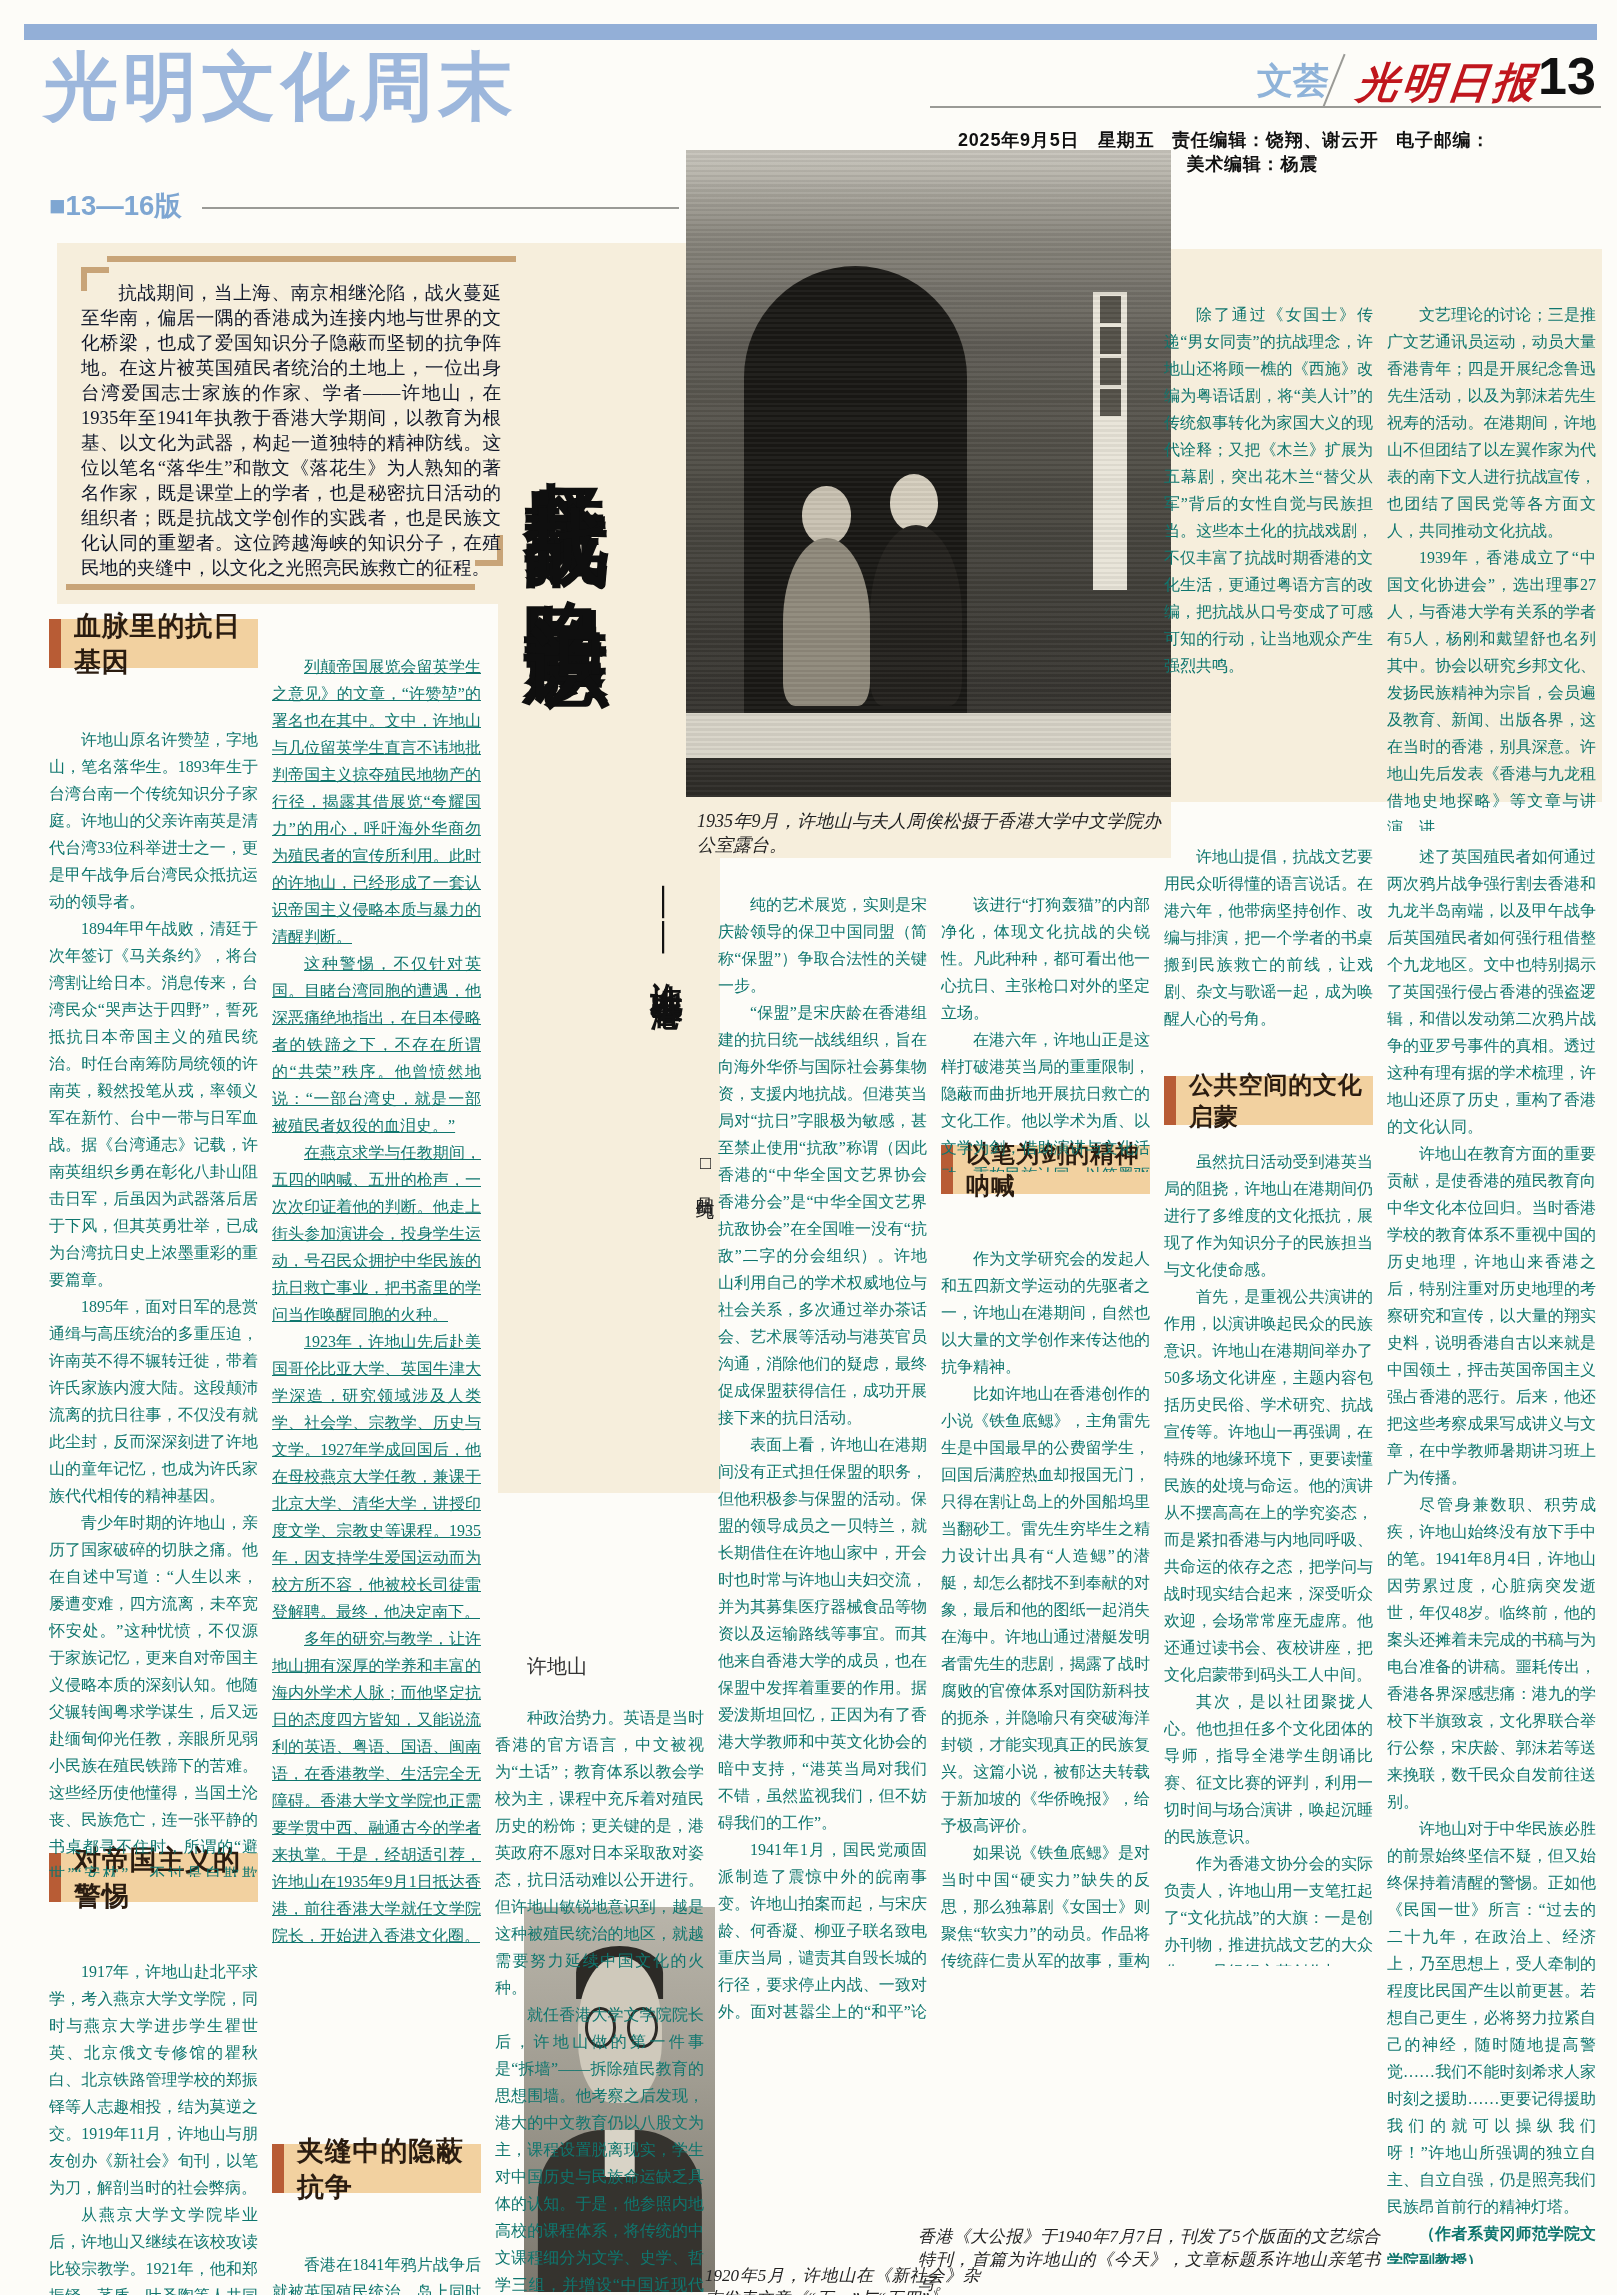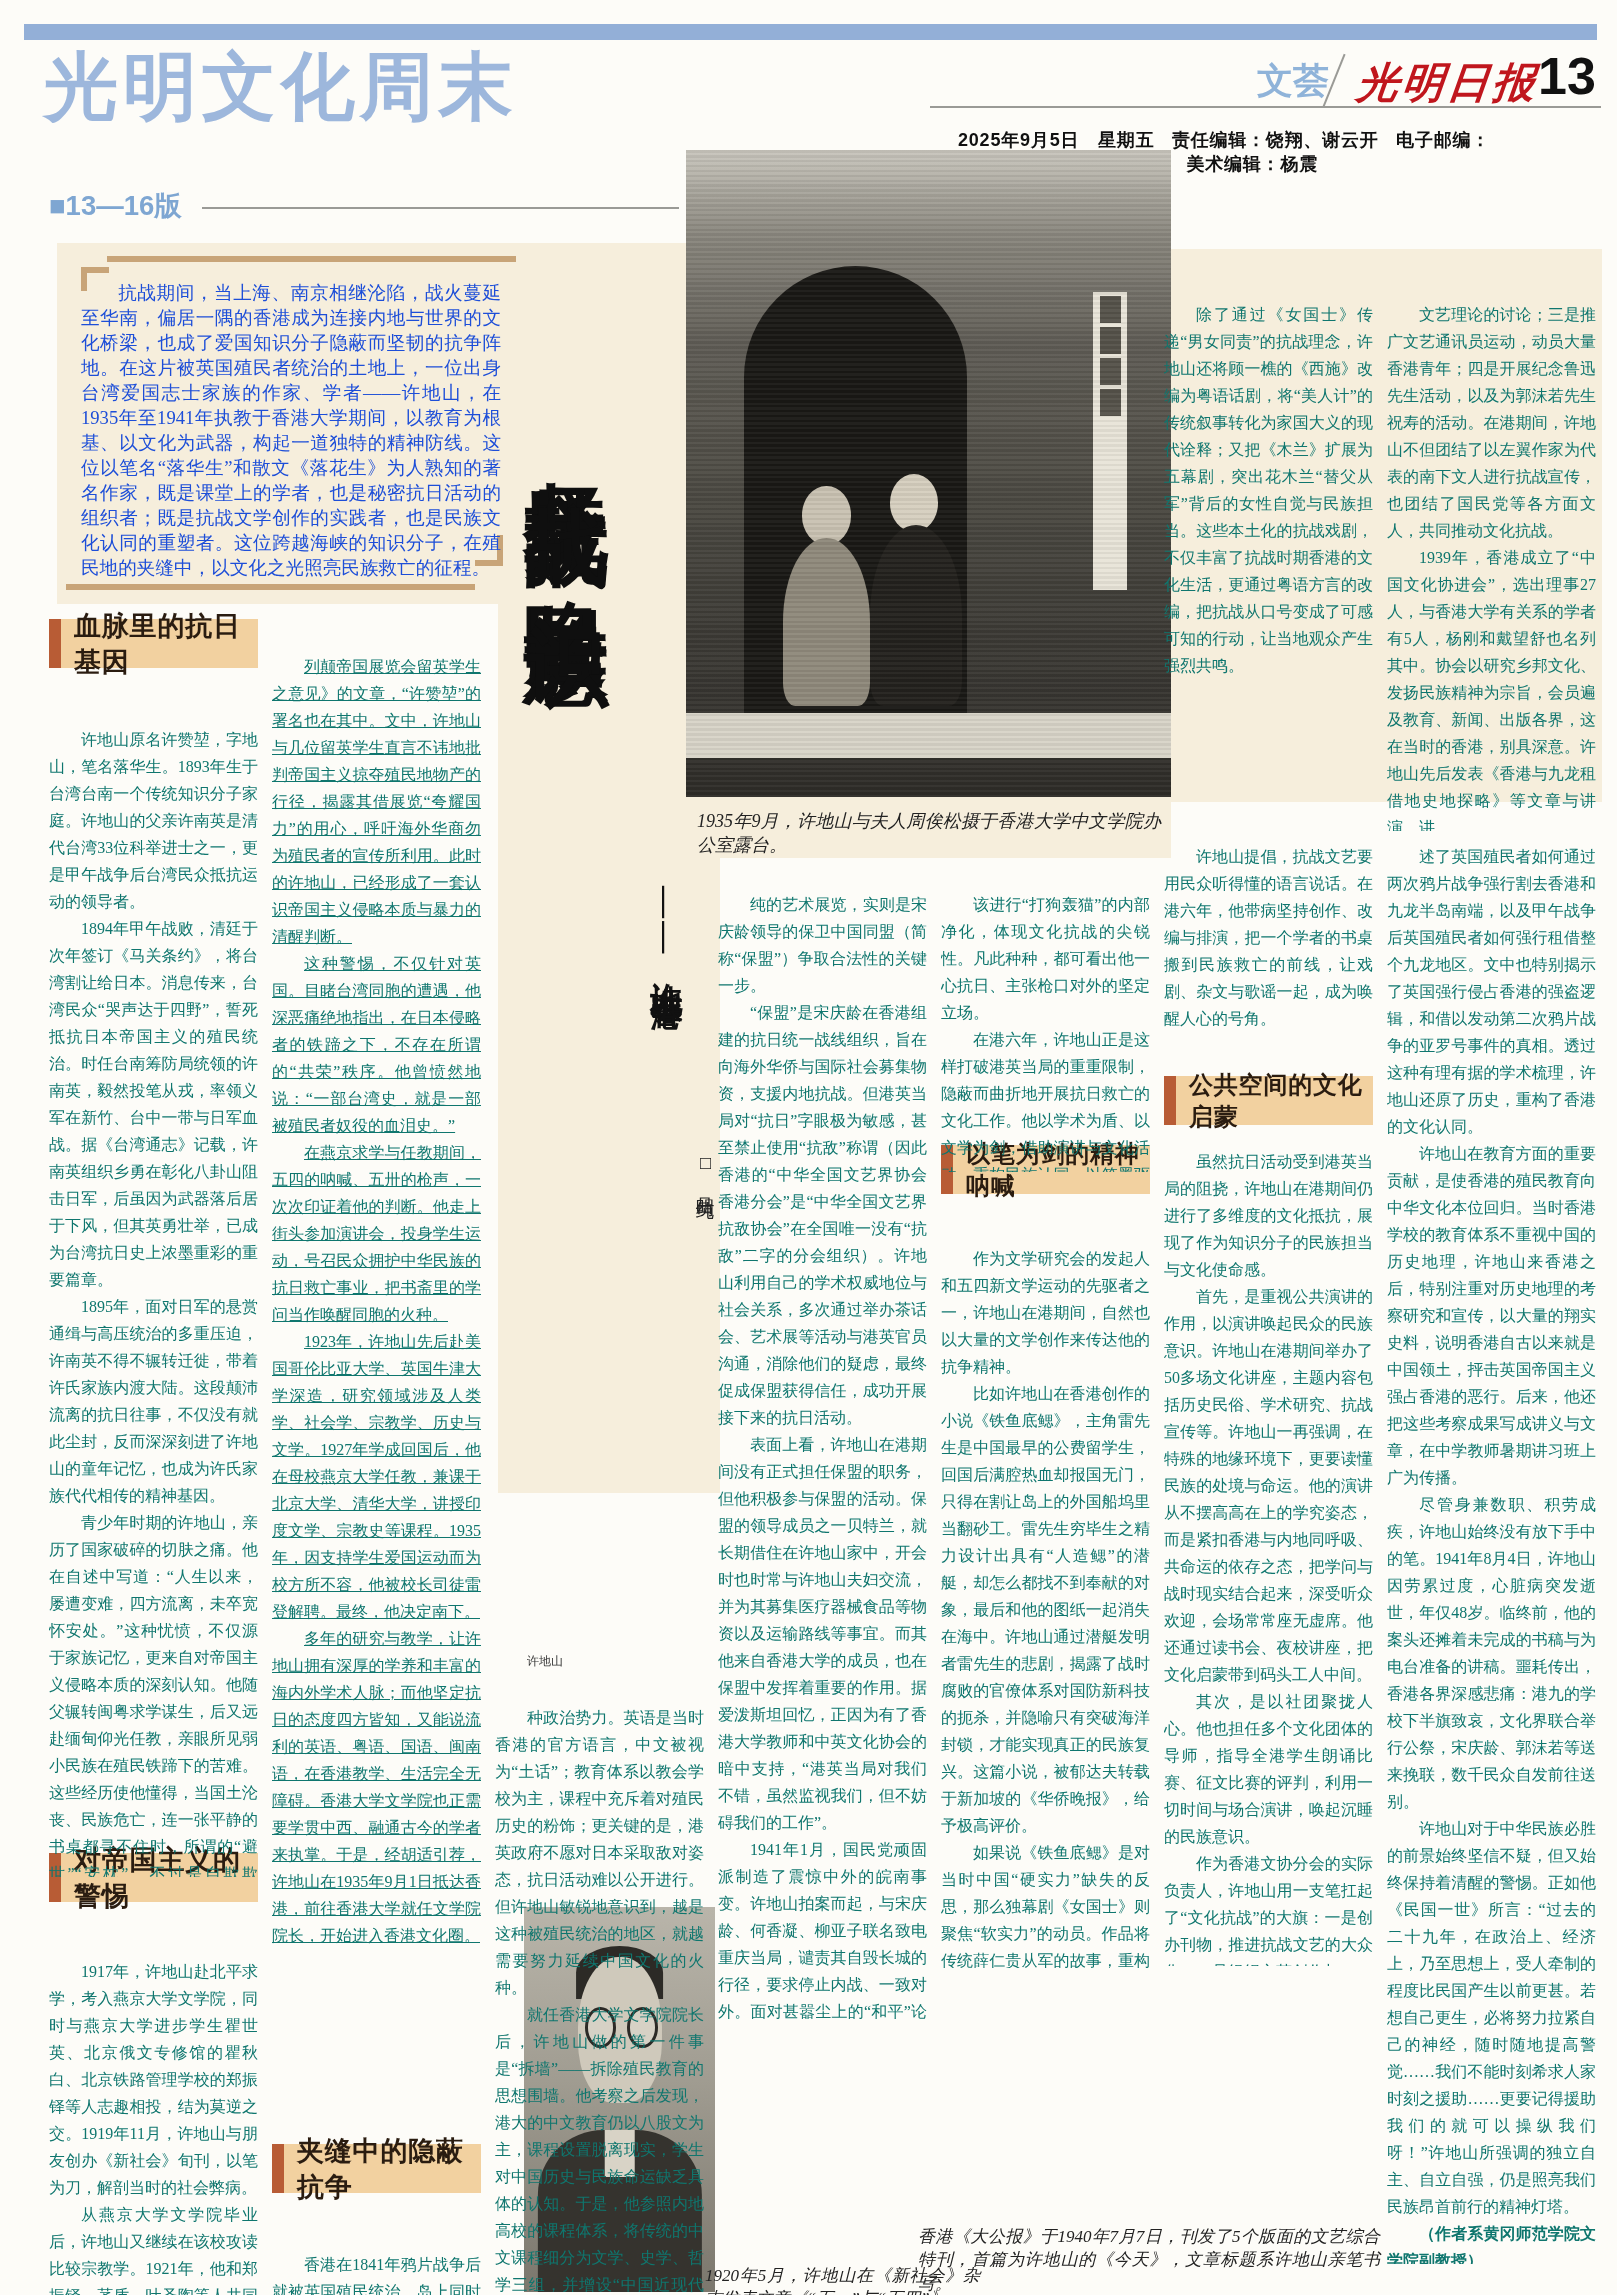--- a/index.html
+++ b/index.html
@@ -27,21 +27,21 @@
   .subtitle-v{writing-mode:vertical-rl;font-weight:700;font-size:32px;color:#111;letter-spacing:3.2px;}
   .byline-v{writing-mode:vertical-rl;font-size:18.6px;color:#222;letter-spacing:2.4px;}
   
   .sec-head{width:209px;height:49px;background:#f2d1a0;display:flex;align-items:center;}
   .sec-head .notch{width:12px;height:49px;background:#b85c35;margin-right:13px;flex:none;}
   .sec-head .t{font-family:"Liberation Sans",sans-serif;font-weight:900;font-size:27px;color:#2a1c10;letter-spacing:0.8px;}
   
   .col{width:209px;overflow:hidden;text-align:justify;font-size:16px;line-height:27px;color:#0f766e;margin-top:34px;}
   .col p{margin:0;text-indent:2em;}
   .caption{font-size:18px;line-height:24px;color:#222;font-style:italic;text-align:justify;}
-  .cap-small{font-size:12px;color:#333;}
+  .cap-small{font-size:20px;color:#333;}
   .author-note{font-weight:bold;text-indent:2em;}
   .credit{font-weight:bold;text-align:right;}
   
   .photo-top{background:linear-gradient(180deg,#c9c6bd 0%,#8d8a81 12%,#5f5c55 30%,#4a4841 55%,#3c3a35 75%,#2e2c28 100%);position:relative;overflow:hidden;}
   .photo-top .arch{position:absolute;left:12%;top:18%;width:46%;height:70%;background:#191815;border-radius:129px 129px 0 0;}
   .photo-top .glow{position:absolute;left:16%;top:24%;width:38%;height:30%;background:radial-gradient(ellipse,#b5b0a4 0%,rgba(90,88,80,0) 70%);}
   .photo-top .fig{position:absolute;border-radius:50% 50% 14% 14%;}
   .photo-top .head{position:absolute;border-radius:50%;}
   .photo-top .ledge{position:absolute;left:0;bottom:6%;width:100%;height:7%;background:#d8d4c8;}
   .photo-top .plaque{position:absolute;right:9%;top:22%;width:7%;height:46%;background:#e8e4d8;}
@@ -86,21 +86,21 @@
   <div class="abs panel" style="left:1161px;top:249px;width:441px;height:553px;"></div>
 
   <div class="abs frame-line" style="left:107px;top:256px;width:409px;height:5.7px;"></div>
   <div class="abs frame-line" style="left:81px;top:267px;width:27.5px;height:5.7px;"></div>
   <div class="abs frame-line" style="left:81px;top:267px;width:5.7px;height:24px;"></div>
   <div class="abs frame-line" style="left:66px;top:584px;width:409px;height:5.7px;"></div>
   <div class="abs frame-line" style="left:475px;top:560px;width:27.5px;height:5.7px;"></div>
   <div class="abs frame-line" style="left:497px;top:535px;width:5.7px;height:30px;"></div>
 
   <div class="abs" style="left:81px;top:280px;width:420px;height:307px;overflow:hidden;
-       font-size:18.6px;line-height:25px;text-align:justify;text-indent:2em;color:#1d4ed8;">抗战期间，当上海、南京相继沦陷，战火蔓延至华南，偏居一隅的香港成为连接内地与世界的文化桥梁，也成了爱国知识分子隐蔽而坚韧的抗争阵地。在这片被英国殖民者统治的土地上，一位出身台湾爱国志士家族的作家、学者——许地山，在1935年至1941年执教于香港大学期间，以教育为根基、以文化为武器，构起一道独特的精神防线。这位以笔名“落华生”和散文《落花生》为人熟知的著名作家，既是课堂上的学者，也是秘密抗日活动的组织者；既是抗战文学创作的实践者，也是民族文化认同的重塑者。这位跨越海峡的知识分子，在殖民地的夹缝中，以文化之光照亮民族救亡的征程。</div>
+       font-size:18.6px;line-height:25px;text-align:justify;text-indent:2em;color:#0f172a;">抗战期间，当上海、南京相继沦陷，战火蔓延至华南，偏居一隅的香港成为连接内地与世界的文化桥梁，也成了爱国知识分子隐蔽而坚韧的抗争阵地。在这片被英国殖民者统治的土地上，一位出身台湾爱国志士家族的作家、学者——许地山，在1935年至1941年执教于香港大学期间，以教育为根基、以文化为武器，构起一道独特的精神防线。这位以笔名“落华生”和散文《落花生》为人熟知的著名作家，既是课堂上的学者，也是秘密抗日活动的组织者；既是抗战文学创作的实践者，也是民族文化认同的重塑者。这位跨越海峡的知识分子，在殖民地的夹缝中，以文化之光照亮民族救亡的征程。</div>
 
   <div class="abs headline-v" style="left:512px;top:414px;height:1083px;">坚持文化抗战　唤起民族意识</div>
   <div class="abs subtitle-v" style="left:645px;top:886px;height:388px;">——许地山在香港</div>
   <div class="abs byline-v" style="left:692px;top:1152px;height:137px;">□ 吕明纯</div>
 
   <div class="abs photo-top" style="left:686px;top:150px;width:485px;height:647px;">
     <div class="glow"></div>
     <div class="arch"></div>
     <div class="head" style="left:24%;top:52%;width:10%;height:9%;background:#c9c2b2;"></div>
     <div class="fig" style="left:20%;top:60%;width:18%;height:26%;background:#8f897b;"></div>

